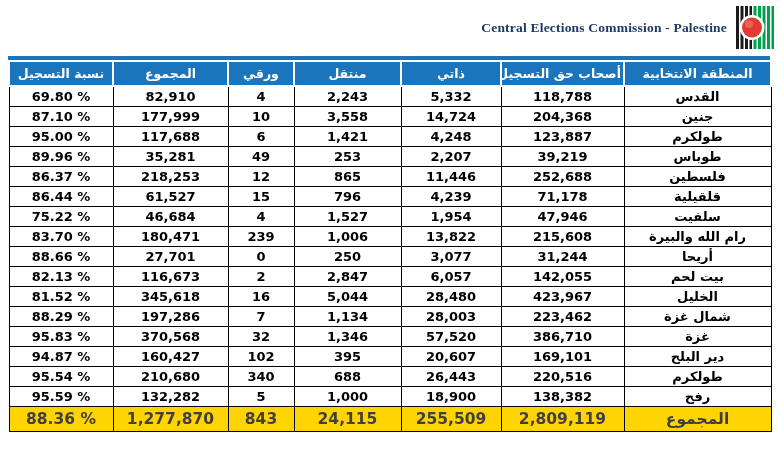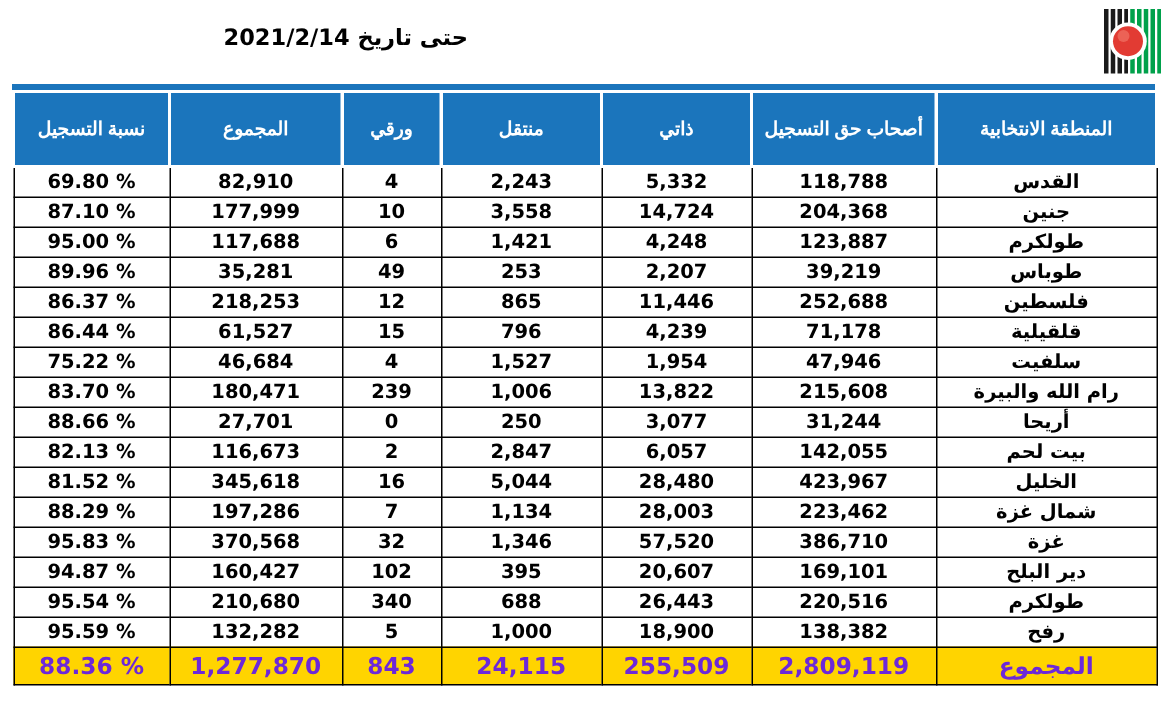--- a/index.html
+++ b/index.html
@@ -36,44 +36,44 @@
   }
   
   .table-wrap{position:absolute;top:56px;left:8px;width:762px;}
   .top-bar{height:4px;background:var(--header-blue);margin-bottom:2px;}
   table{
     width:762px;border-collapse:collapse;table-layout:fixed;direction:rtl;
   }
   thead th{
     background:var(--header-blue);color:#ffffff;font-weight:bold;font-size:12.5px;
     height:23px;border-left:2px solid #ffffff;border-right:2px solid #ffffff;
-    border-bottom:2px solid #ffffff;padding:16px 2px;white-space:nowrap;overflow:hidden;font-family:Liberation Serif, serif;
+    border-bottom:2px solid #ffffff;padding:4px 2px;white-space:nowrap;overflow:hidden;
   }
   tbody td{
     border:1.5px solid var(--border-black);height:20px;padding:0 4px;
     text-align:center;font-weight:bold;font-size:13px;color:#000;background:#fff;
     white-space:nowrap;overflow:hidden;
   }
   tbody tr:first-child td{border-top:2.5px solid #10386b;}
   td.num{direction:ltr;}
   tfoot td{
     background:var(--total-yellow);border:1.5px solid var(--border-black);
-    height:25px;font-weight:bold;font-size:15.5px;text-align:center;color:#6d28d9;
+    height:25px;font-weight:bold;font-size:15.5px;text-align:center;color:#404040;
     padding:0 4px;white-space:nowrap;
   }
 </style>
 </head>
 <body>
 
 <div class="page">
 
-  <div class="date-label">حتى تاريخ 2021/2/14</div>
 
   <div class="logo">
     <div class="logo-text">
+      <div class="org-en">Central Elections Commission - Palestine</div>
     </div>
     <span>
       <svg class="flag-icon" width="38" height="45" viewBox="0 0 38 45">
         <rect x="0" y="0" width="38" height="45" fill="#ffffff"></rect>
 
         <rect x="0" y="1" width="3" height="43" fill="#1a1a1a"></rect>
         <rect x="4.5" y="1" width="3" height="43" fill="#1a1a1a"></rect>
         <rect x="9" y="1" width="3" height="43" fill="#1a1a1a"></rect>
         <rect x="13.5" y="1" width="2.5" height="43" fill="#1a1a1a"></rect>
 

